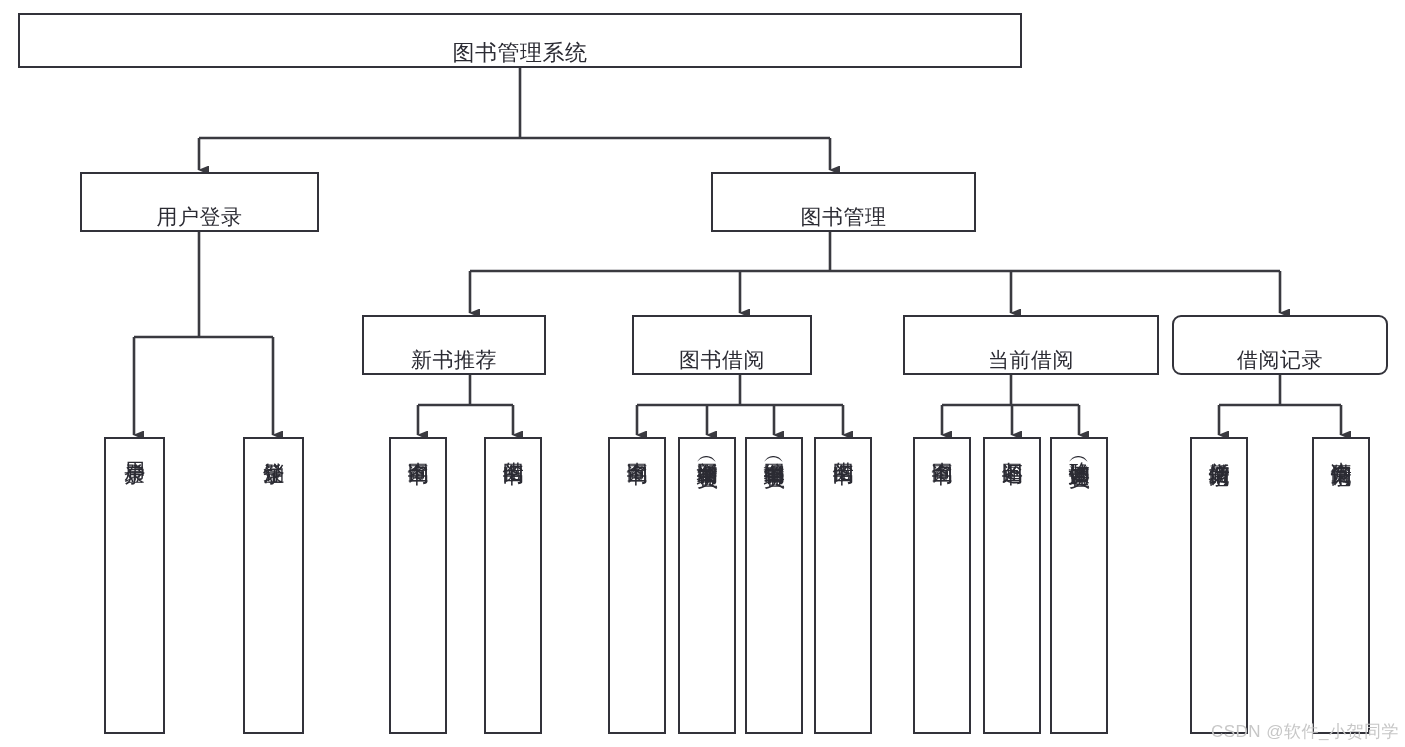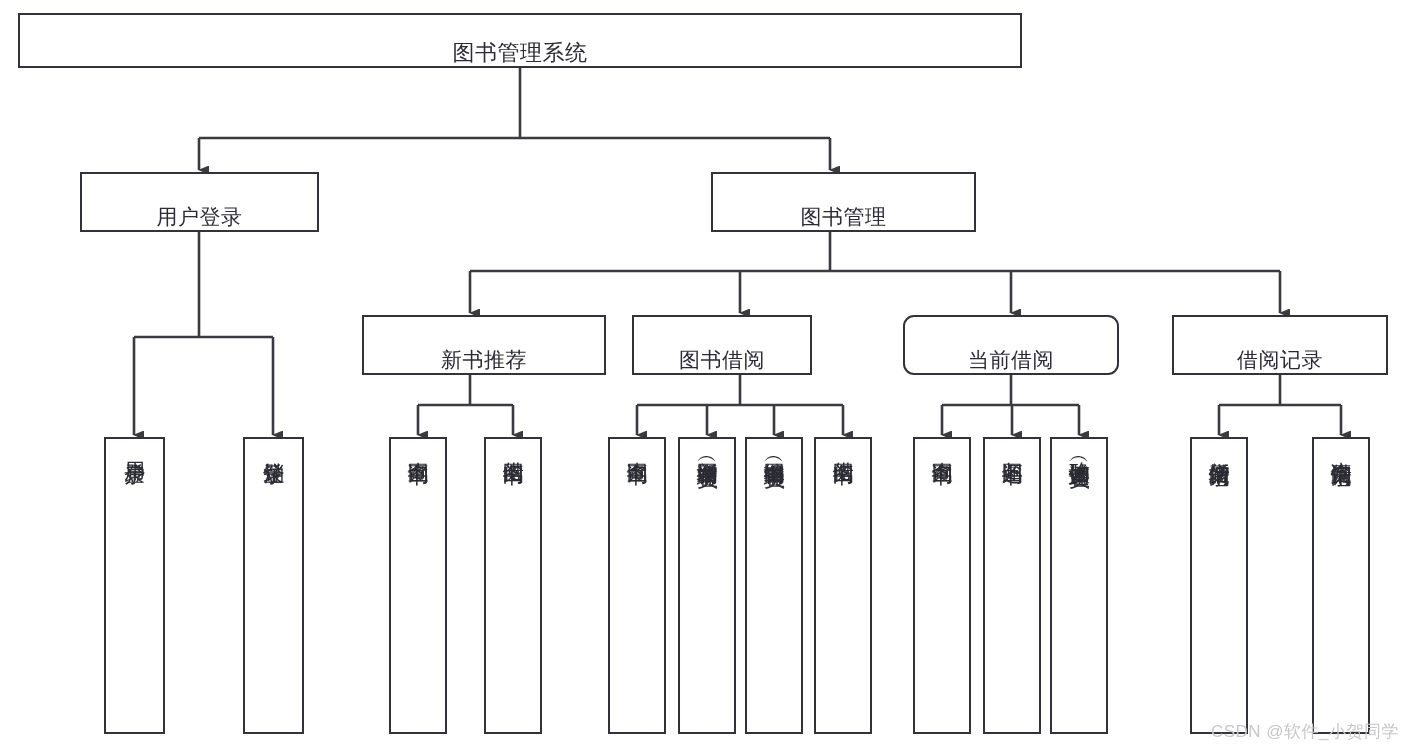--- a/index.html
+++ b/index.html
@@ -125,30 +125,30 @@
   <div id="nodes-layer">
       <div class="node horizontal root" style="left: 18px; top: 13px; width: 1004px; height: 55px;">
         <span class="node-label">图书管理系统</span>
       </div>
       <div class="node horizontal" style="left: 80px; top: 172px; width: 239px; height: 60px;">
         <span class="node-label">用户登录</span>
       </div>
       <div class="node horizontal" style="left: 711px; top: 172px; width: 265px; height: 60px;">
         <span class="node-label">图书管理</span>
       </div>
-      <div class="node horizontal" style="left: 362px; top: 315px; width: 244px; height: 60px;">
+      <div class="node horizontal" style="left: 362px; top: 315px; width: 184px; height: 60px;">
         <span class="node-label">新书推荐</span>
       </div>
       <div class="node horizontal" style="left: 632px; top: 315px; width: 180px; height: 60px;">
         <span class="node-label">图书借阅</span>
       </div>
-      <div class="node horizontal" style="left: 903px; top: 315px; width: 216px; height: 60px; border-radius: 11px;">
+      <div class="node horizontal" style="left: 903px; top: 315px; width: 256px; height: 60px;">
         <span class="node-label">当前借阅</span>
       </div>
-      <div class="node horizontal" style="left: 1172px; top: 315px; width: 216px; height: 60px;">
+      <div class="node horizontal" style="left: 1172px; top: 315px; width: 216px; height: 60px; border-radius: 9px;">
         <span class="node-label">借阅记录</span>
       </div>
       <div class="node vertical" style="left: 104px; top: 437px; width: 61px; height: 297px;">
         <span class="node-label">用户登录</span>
       </div>
       <div class="node vertical" style="left: 243px; top: 437px; width: 61px; height: 297px;">
         <span class="node-label">注销登录</span>
       </div>
       <div class="node vertical" style="left: 389px; top: 437px; width: 58px; height: 297px;">
         <span class="node-label">查询图书</span>

